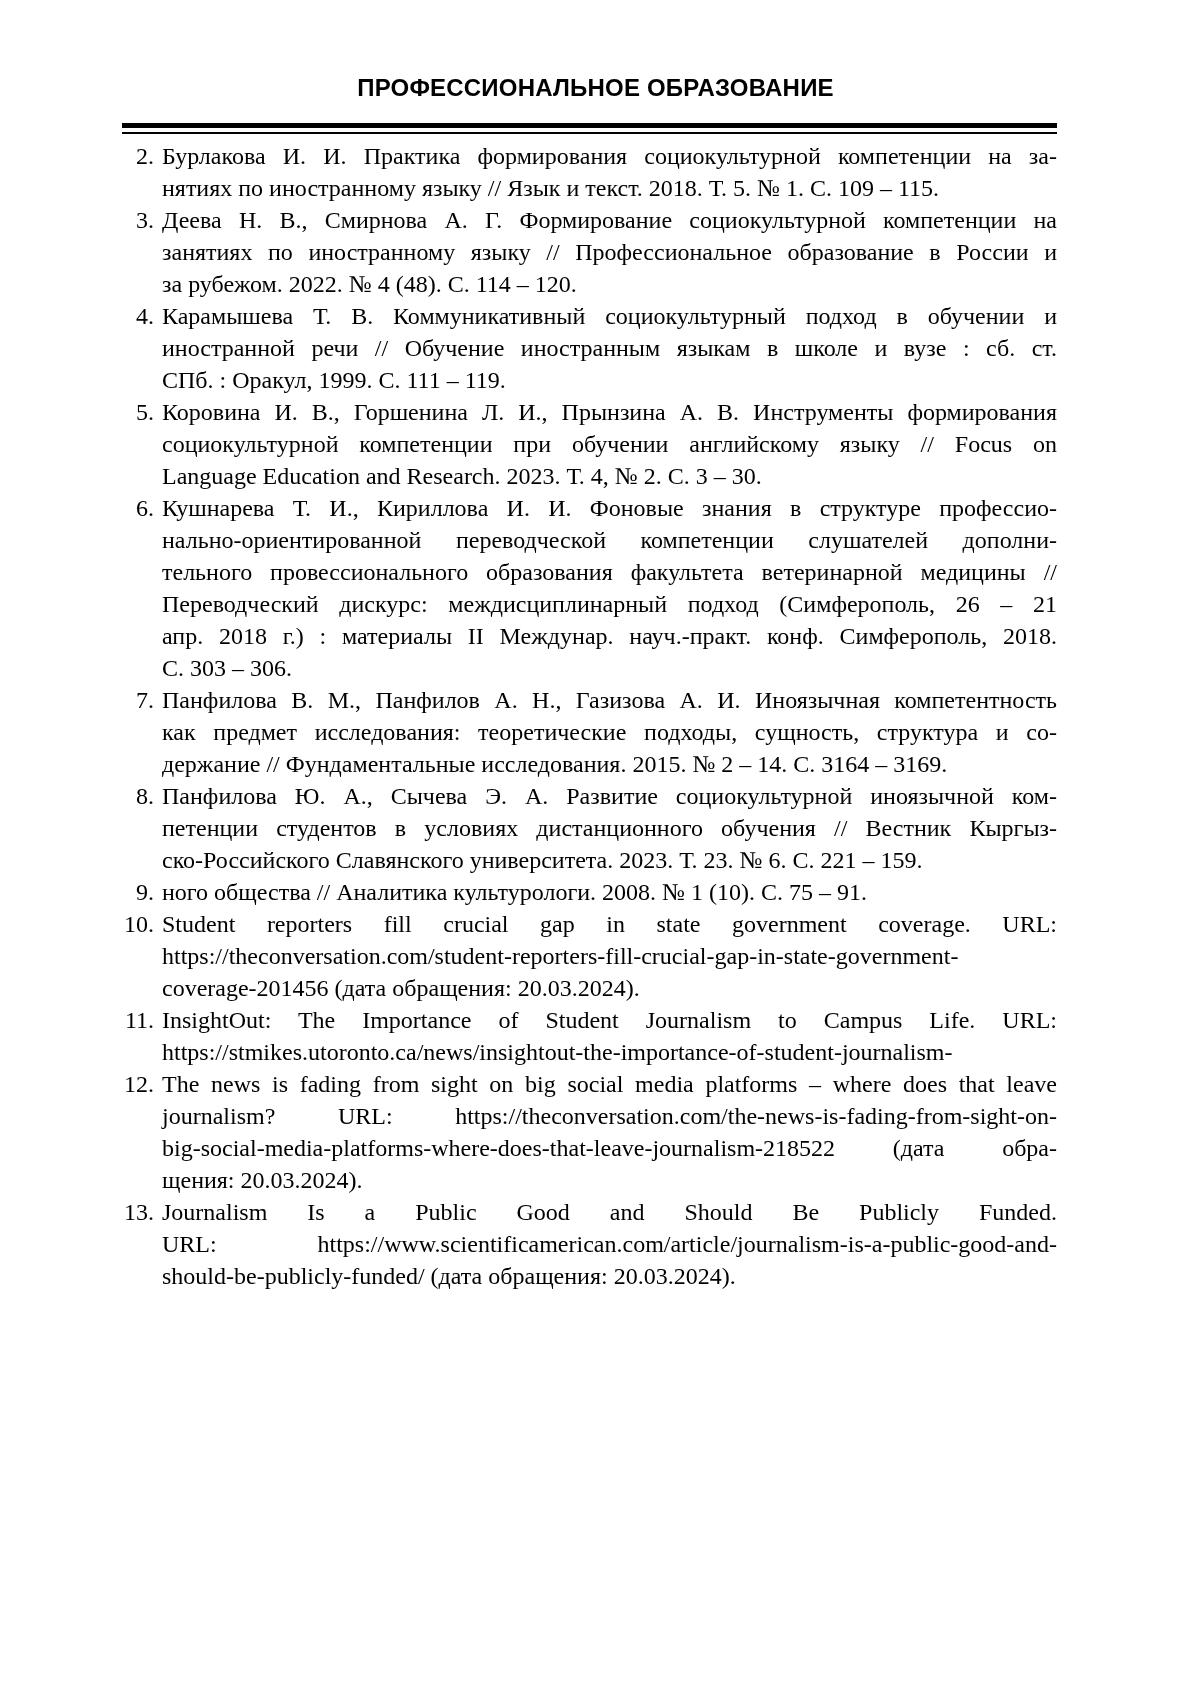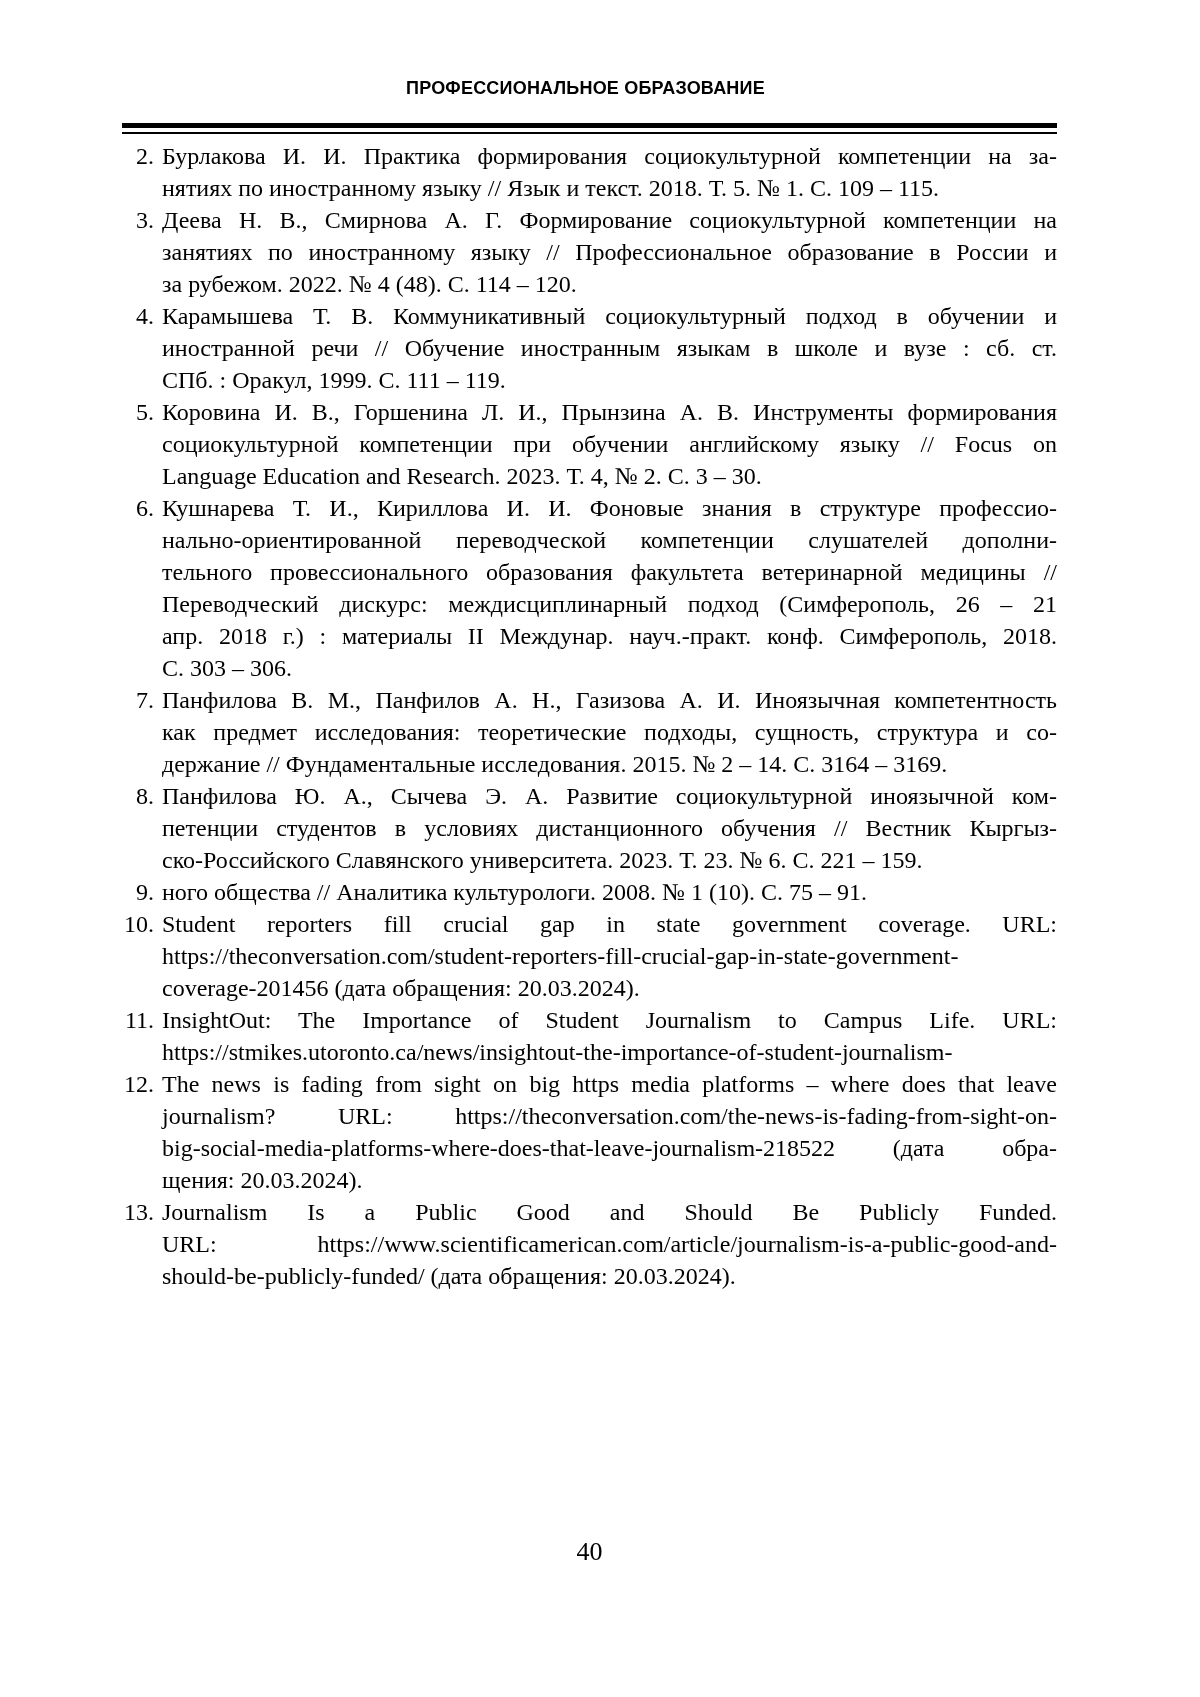--- a/index.html
+++ b/index.html
@@ -12,26 +12,26 @@
     width: 1200px;
     height: 1697px;
     background: #ffffff;
     color: #000000;
     font-family: "Liberation Serif", serif;
     overflow: hidden;
   }
   .running-head {
     position: absolute;
     top: 75px;
-    left: 118px;
+    left: 128px;
     width: 935px;
     text-align: center;
     font-family: "Liberation Sans", sans-serif;
     font-weight: bold;
-    font-size: 18px;
+    font-size: 24px;
     line-height: 26px;
     letter-spacing: 0.2px;
   }
   .head-rule {
     position: absolute;
     top: 123px;
     left: 122px;
     width: 935px;
   }
   .head-rule .rule-thick {
@@ -150,28 +150,27 @@
         <div class="ref-line">https://theconversation.com/student-reporters-fill-crucial-gap-in-state-government-</div>
         <div class="ref-line last">coverage-201456 (дата обращения: 20.03.2024).</div>
       </li>
       <li class="ref">
         <span class="ref-num">11.</span>
         <div class="ref-line">InsightOut: The Importance of Student Journalism to Campus Life. URL:</div>
         <div class="ref-line">https://stmikes.utoronto.ca/news/insightout-the-importance-of-student-journalism-</div>
       </li>
       <li class="ref">
         <span class="ref-num">12.</span>
-        <div class="ref-line">The news is fading from sight on big https media platforms – where does that leave</div>
+        <div class="ref-line">The news is fading from sight on big social media platforms – where does that leave</div>
         <div class="ref-line">journalism? URL: https://theconversation.com/the-news-is-fading-from-sight-on-</div>
         <div class="ref-line">big-social-media-platforms-where-does-that-leave-journalism-218522 (дата обра-</div>
         <div class="ref-line last">щения: 20.03.2024).</div>
       </li>
       <li class="ref">
         <span class="ref-num">13.</span>
         <div class="ref-line">Journalism Is a Public Good and Should Be Publicly Funded.</div>
         <div class="ref-line">URL: https://www.scientificamerican.com/article/journalism-is-a-public-good-and-</div>
         <div class="ref-line last">should-be-publicly-funded/ (дата обращения: 20.03.2024).</div>
       </li>
     </ol>
 
-  <div class="page-number">40</div>
 
 </div>
 
 </body></html>

